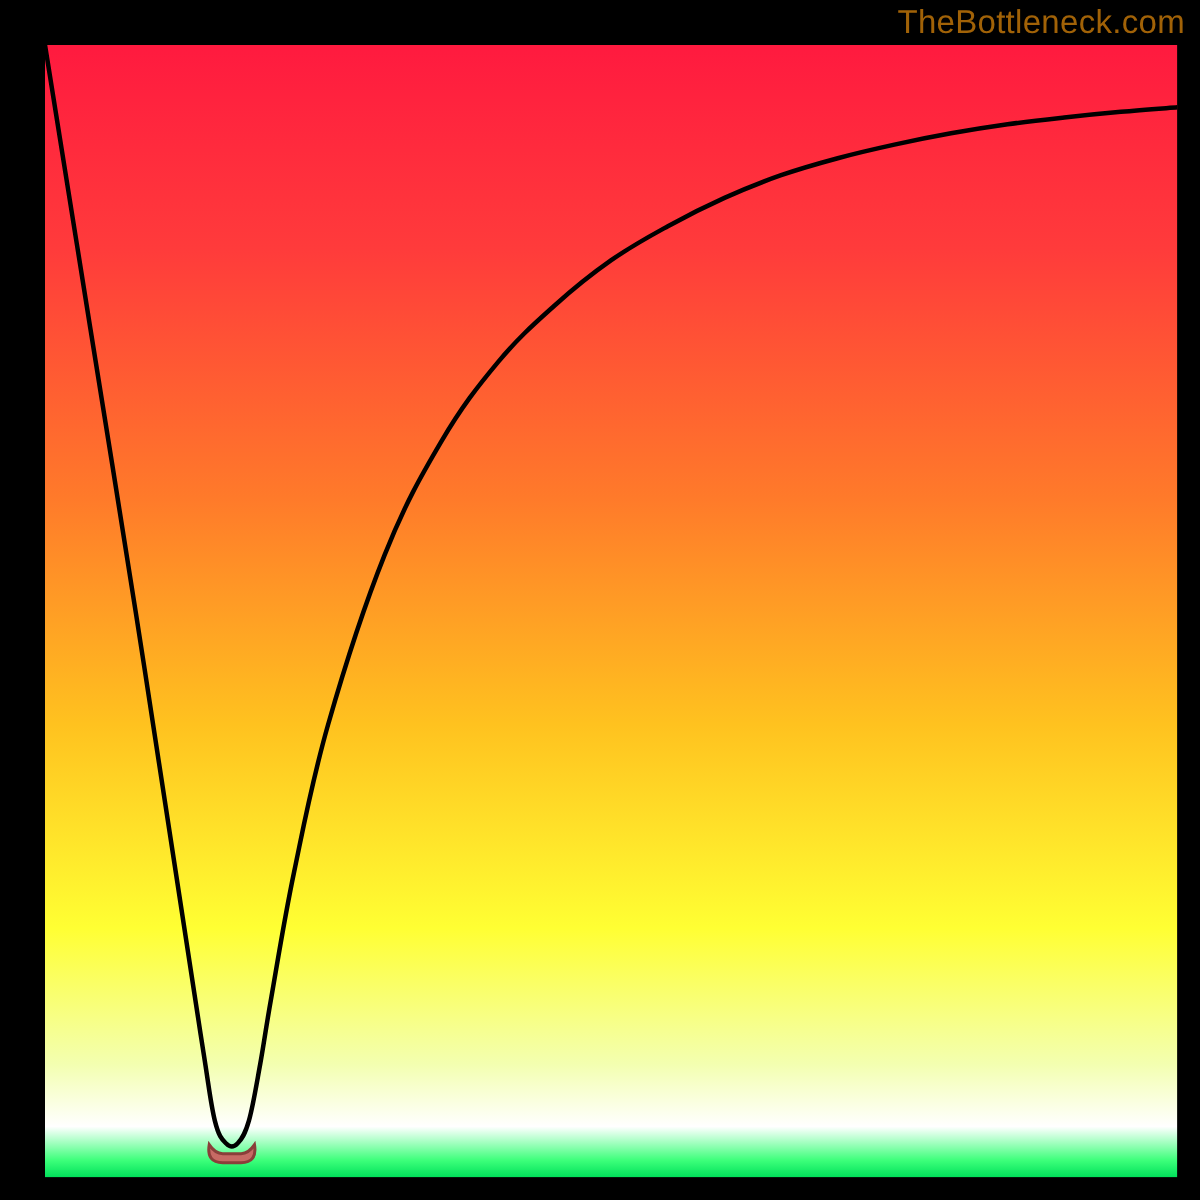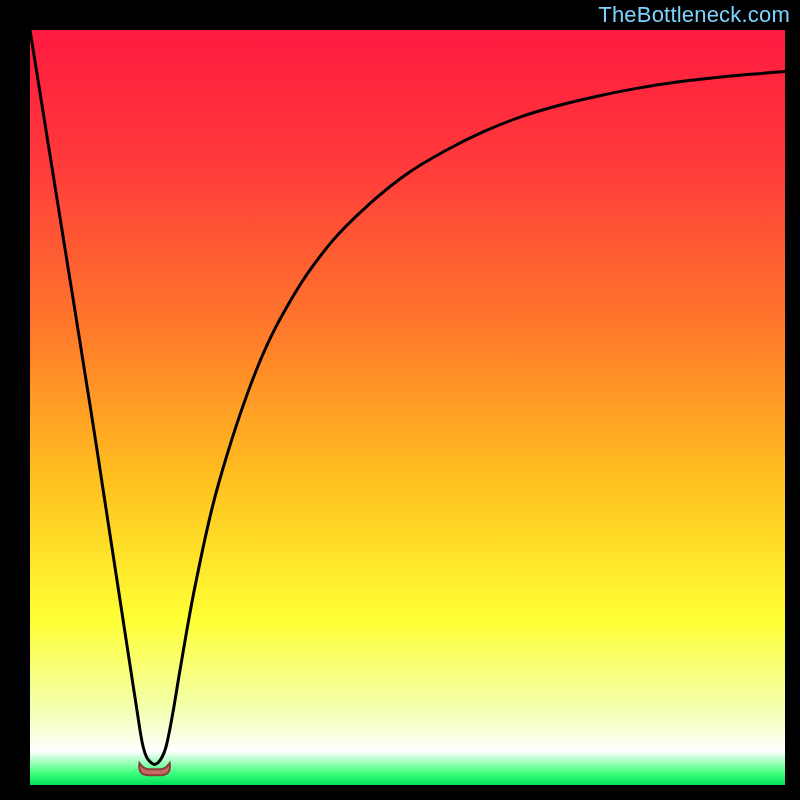--- a/index.html
+++ b/index.html
@@ -14,21 +14,21 @@
   .frame {
     position: relative;
     width: 800px;
     height: 800px;
     background: #000;
   }
   .watermark {
     position: absolute;
     top: 2px;
     right: 10px;
-    color: #7dd3fc;
+    color: #a16207;
     font-size: 22px;
     font-weight: 400;
     letter-spacing: 0.2px;
     z-index: 5;
   }
   .plot-area {
     position: absolute;
     left: 30px;
     top: 30px;
     width: 755px;

